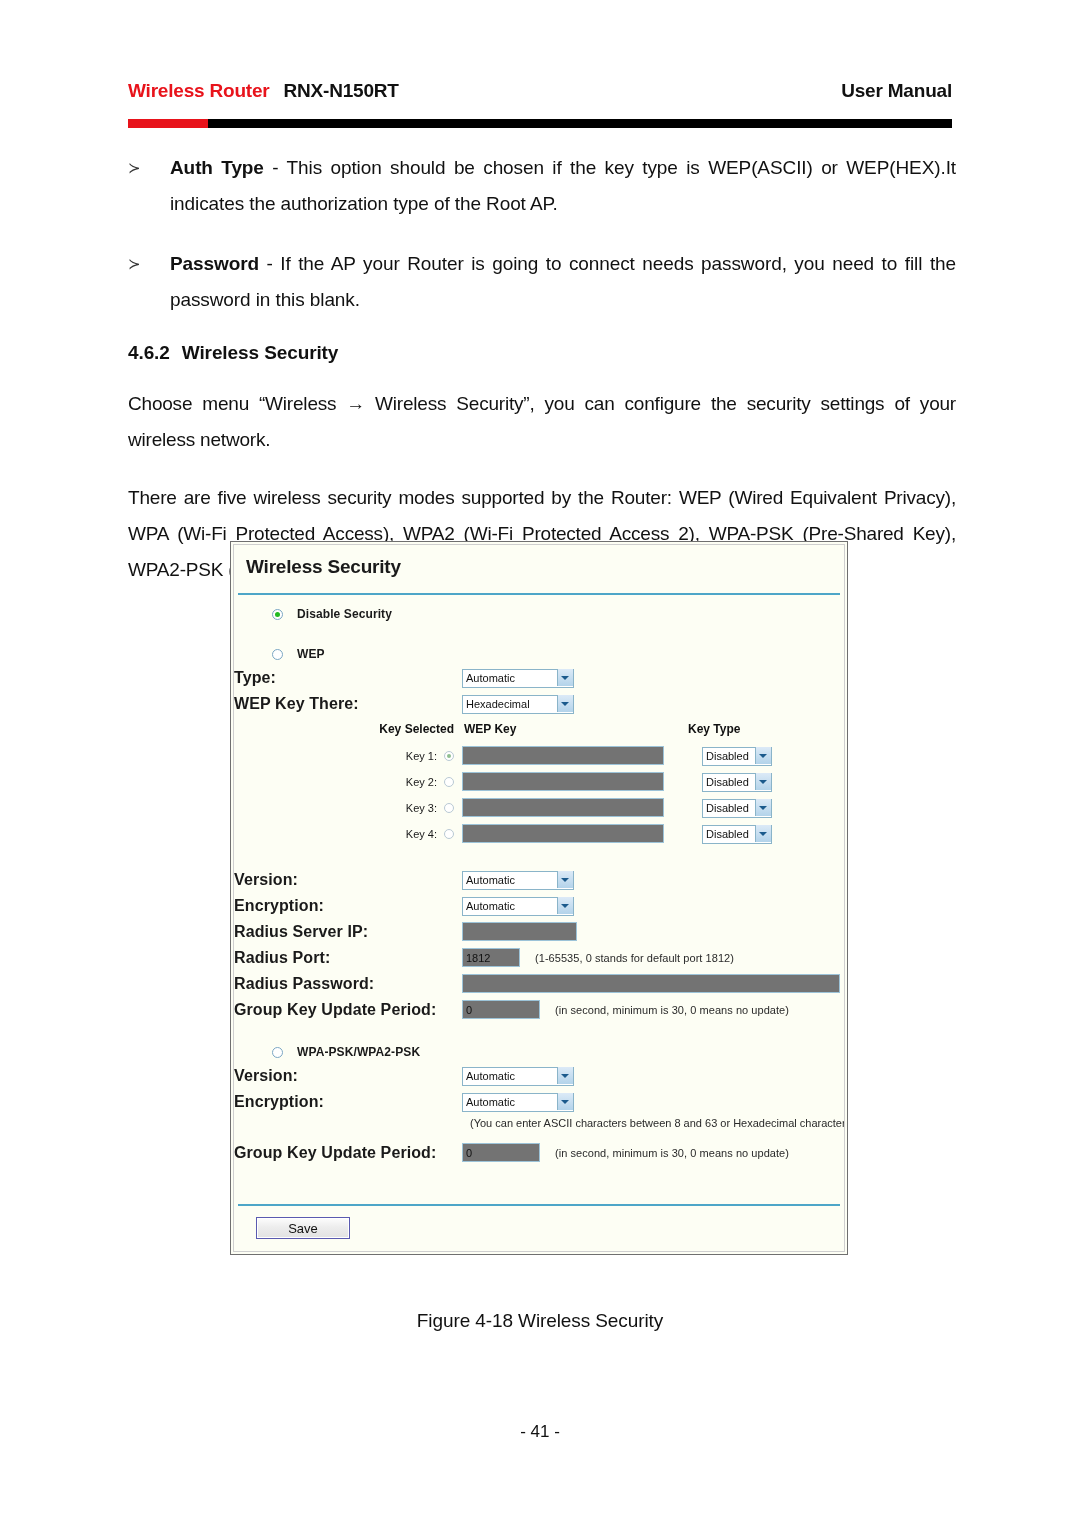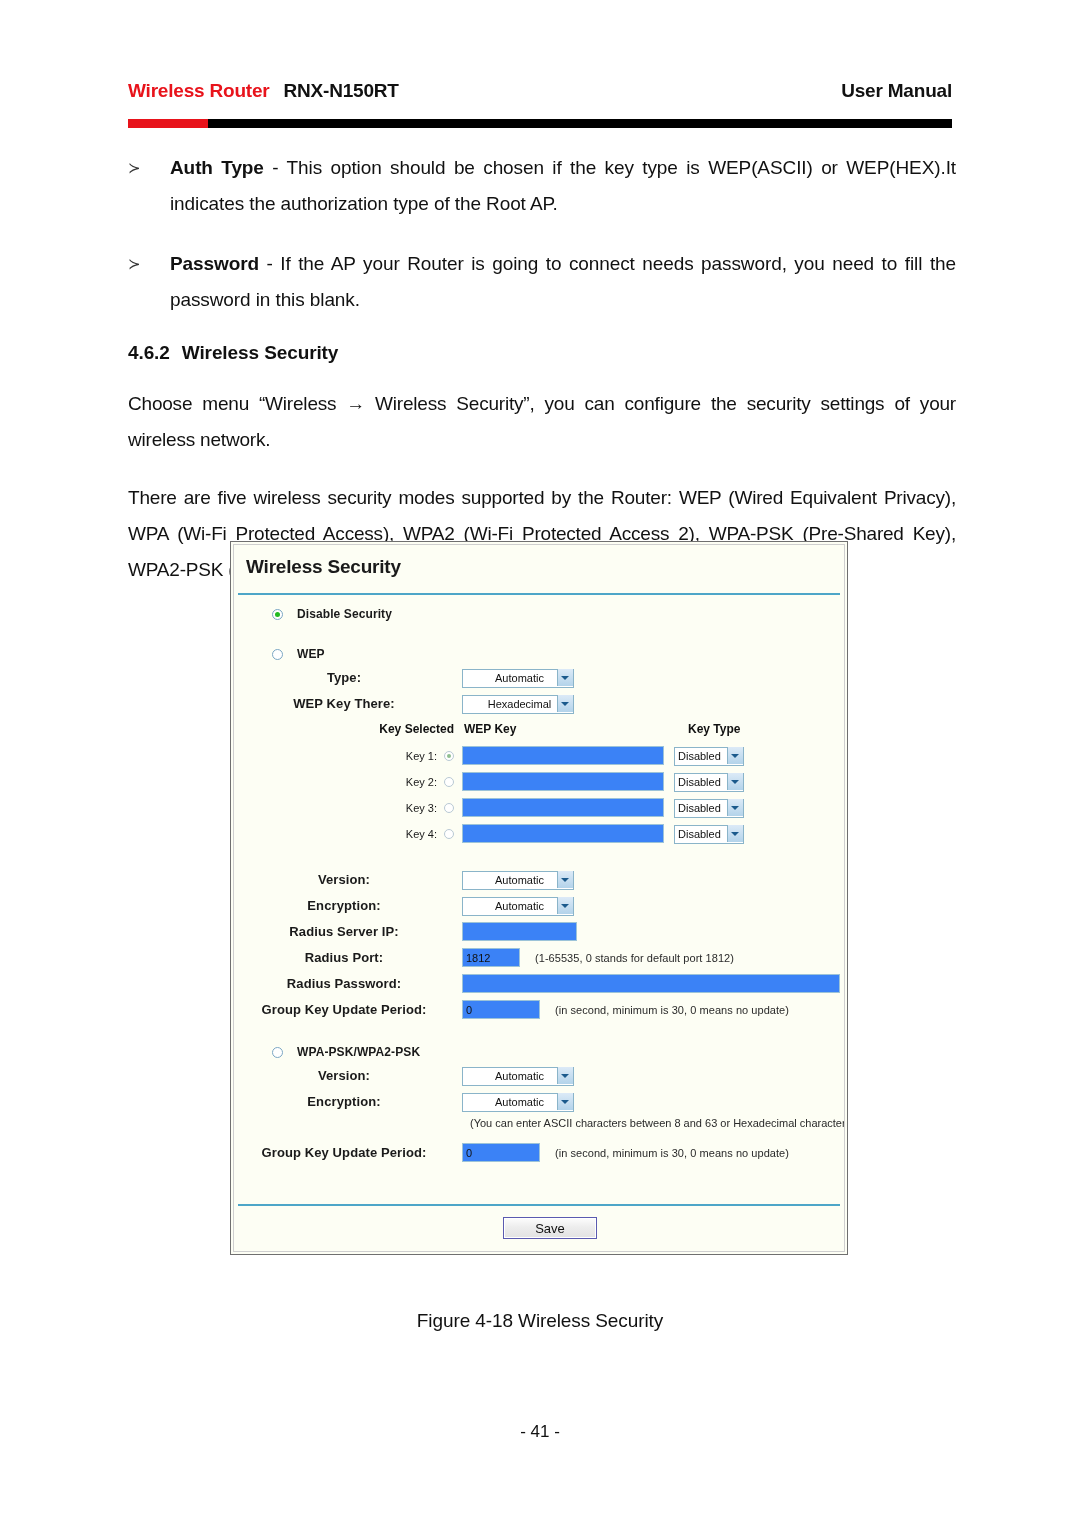--- a/index.html
+++ b/index.html
@@ -164,22 +164,22 @@
 
   .spacer-lg { height: 20px; }
 
   
   .frow {
     display: flex; align-items: center;
     margin-bottom: 5px;
     height: 21px;
   }
   .flabel {
-    font-size: 13px; font-weight: bold; color: #1a1a1a;
-    text-align: center;
+    font-size: 16px; font-weight: bold; color: #1a1a1a;
+    text-align: left;
     padding-right: 8px;
     box-sizing: border-box;
     letter-spacing: 0.1px;
     white-space: nowrap;
   }
   .flabel.w-wep { width: 228px; flex: 0 0 228px; }
   .flabel.w-wpa { width: 228px; flex: 0 0 228px; }
 
   select.ui-select {
     font-family: "Liberation Sans", sans-serif;
@@ -212,30 +212,30 @@
     position: absolute;
     right: 5px; top: 8px;
     width: 0; height: 0;
     border-left: 4px solid transparent;
     border-right: 4px solid transparent;
     border-top: 4px solid #1b5a8c;
     z-index: 2;
     pointer-events: none;
   }
   .sel-w1 { width: 112px; }
-  .sel-w1 select { width: 112px; text-align: center; }
+  .sel-w1 select { width: 112px; }
   .sel-w-key { width: 70px; }
   .sel-w-key select { width: 70px; }
 
   input.ui-text {
     font-family: "Liberation Sans", sans-serif;
     font-size: 11px;
     height: 19px;
     border: 1px solid #9cc3d8;
-    background: #3b82f6;
+    background: #737373;
     color: #111;
     padding: 0 3px;
     box-sizing: border-box;
     outline: none;
   }
   .in-wepkey { width: 202px; }
   .in-radiusip { width: 115px; }
   .in-radiusport { width: 58px; }
   .in-radiuspw { width: 378px; }
   .in-group { width: 78px; }
@@ -265,31 +265,31 @@
   .kh-type { font-size: 12px; font-weight: bold; text-align: right; }
 
   .keyrow { display: flex; align-items: center; margin-bottom: 5px; height: 21px; }
   .kr-label {
     width: 210px; flex: 0 0 210px;
     text-align: right; padding-right: 7px;
     font-size: 11px; color: #1a1a1a; box-sizing: border-box;
   }
   .kr-radio { width: 18px; flex: 0 0 18px; display: flex; justify-content: flex-start; }
   .kr-input { width: 210px; flex: 0 0 210px; }
-  .kr-type { padding-left: 2px; }
+  .kr-type { padding-left: 2px; margin-left: 28px; }
 
   
   .ui-footer-space { height: 36px; }
   .ui-divider-bottom {
     height: 2px; background: #4da6c8;
     margin: 0 4px;
   }
   .save-area {
     padding: 11px 0 12px 0;
-    display: flex; justify-content: center;
+    display: flex; 
     padding-left: 22px;
   }
   button.save-btn {
     font-family: "Liberation Sans", sans-serif;
     font-size: 13px;
     color: #111;
     width: 94px; height: 22px;
     border: 1px solid #5a5ab0;
     background: linear-gradient(180deg, #fdfdfd 0%, #ededed 45%, #e2e2e2 100%);
     box-shadow: inset 0 0 0 1px #ffffff;

